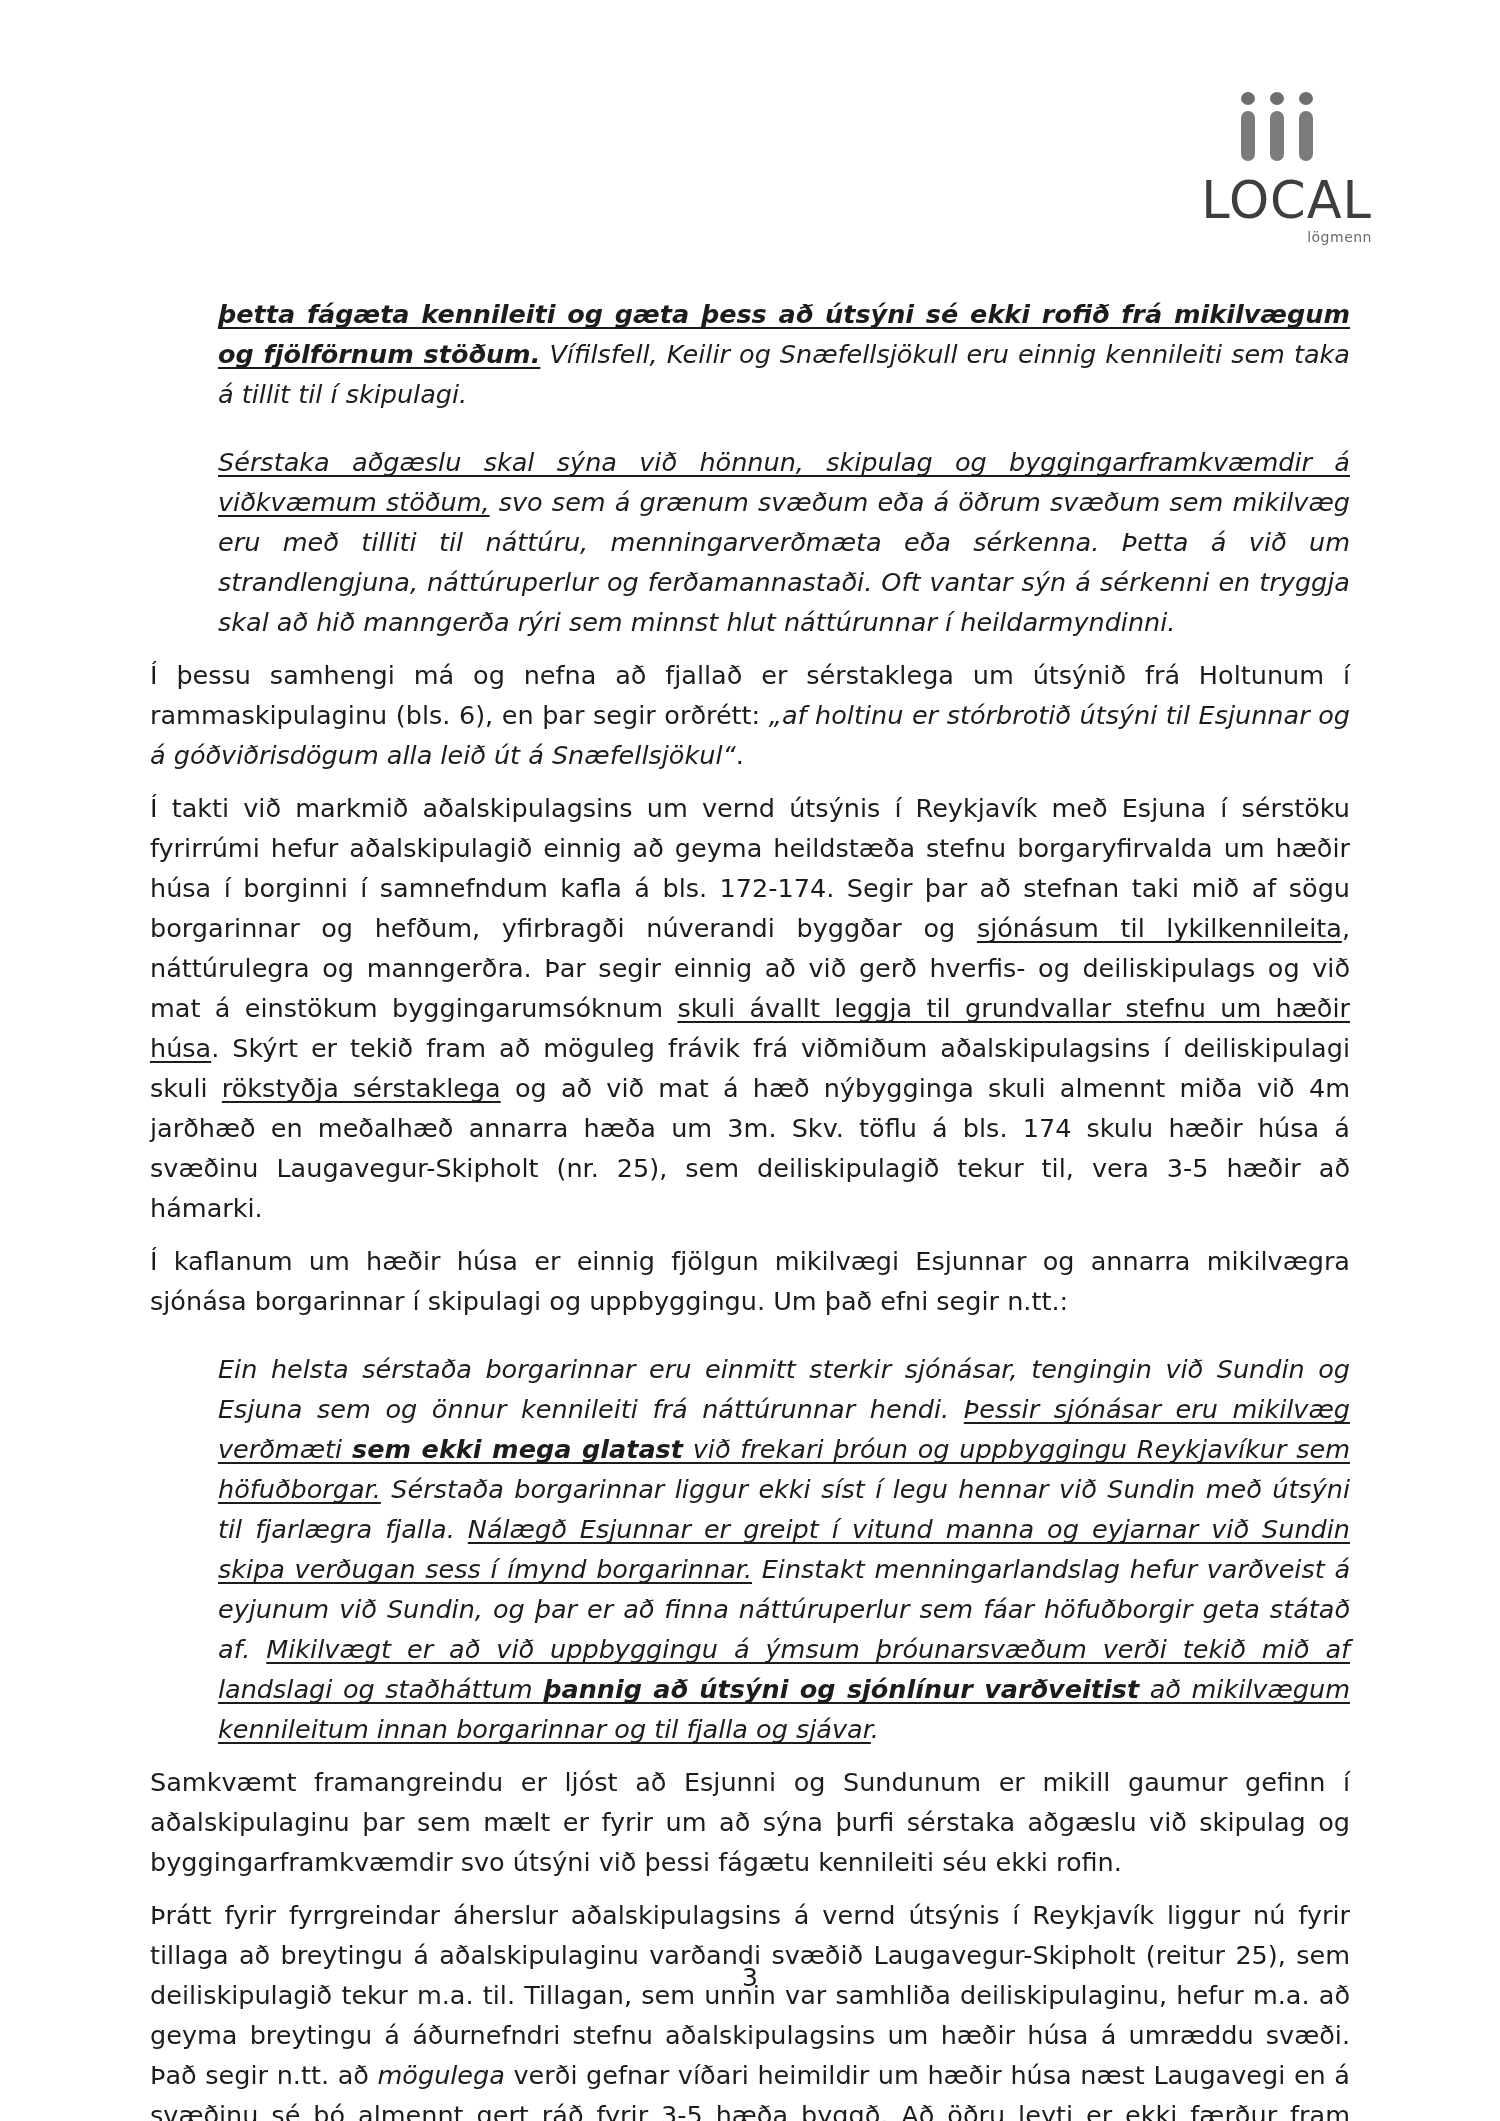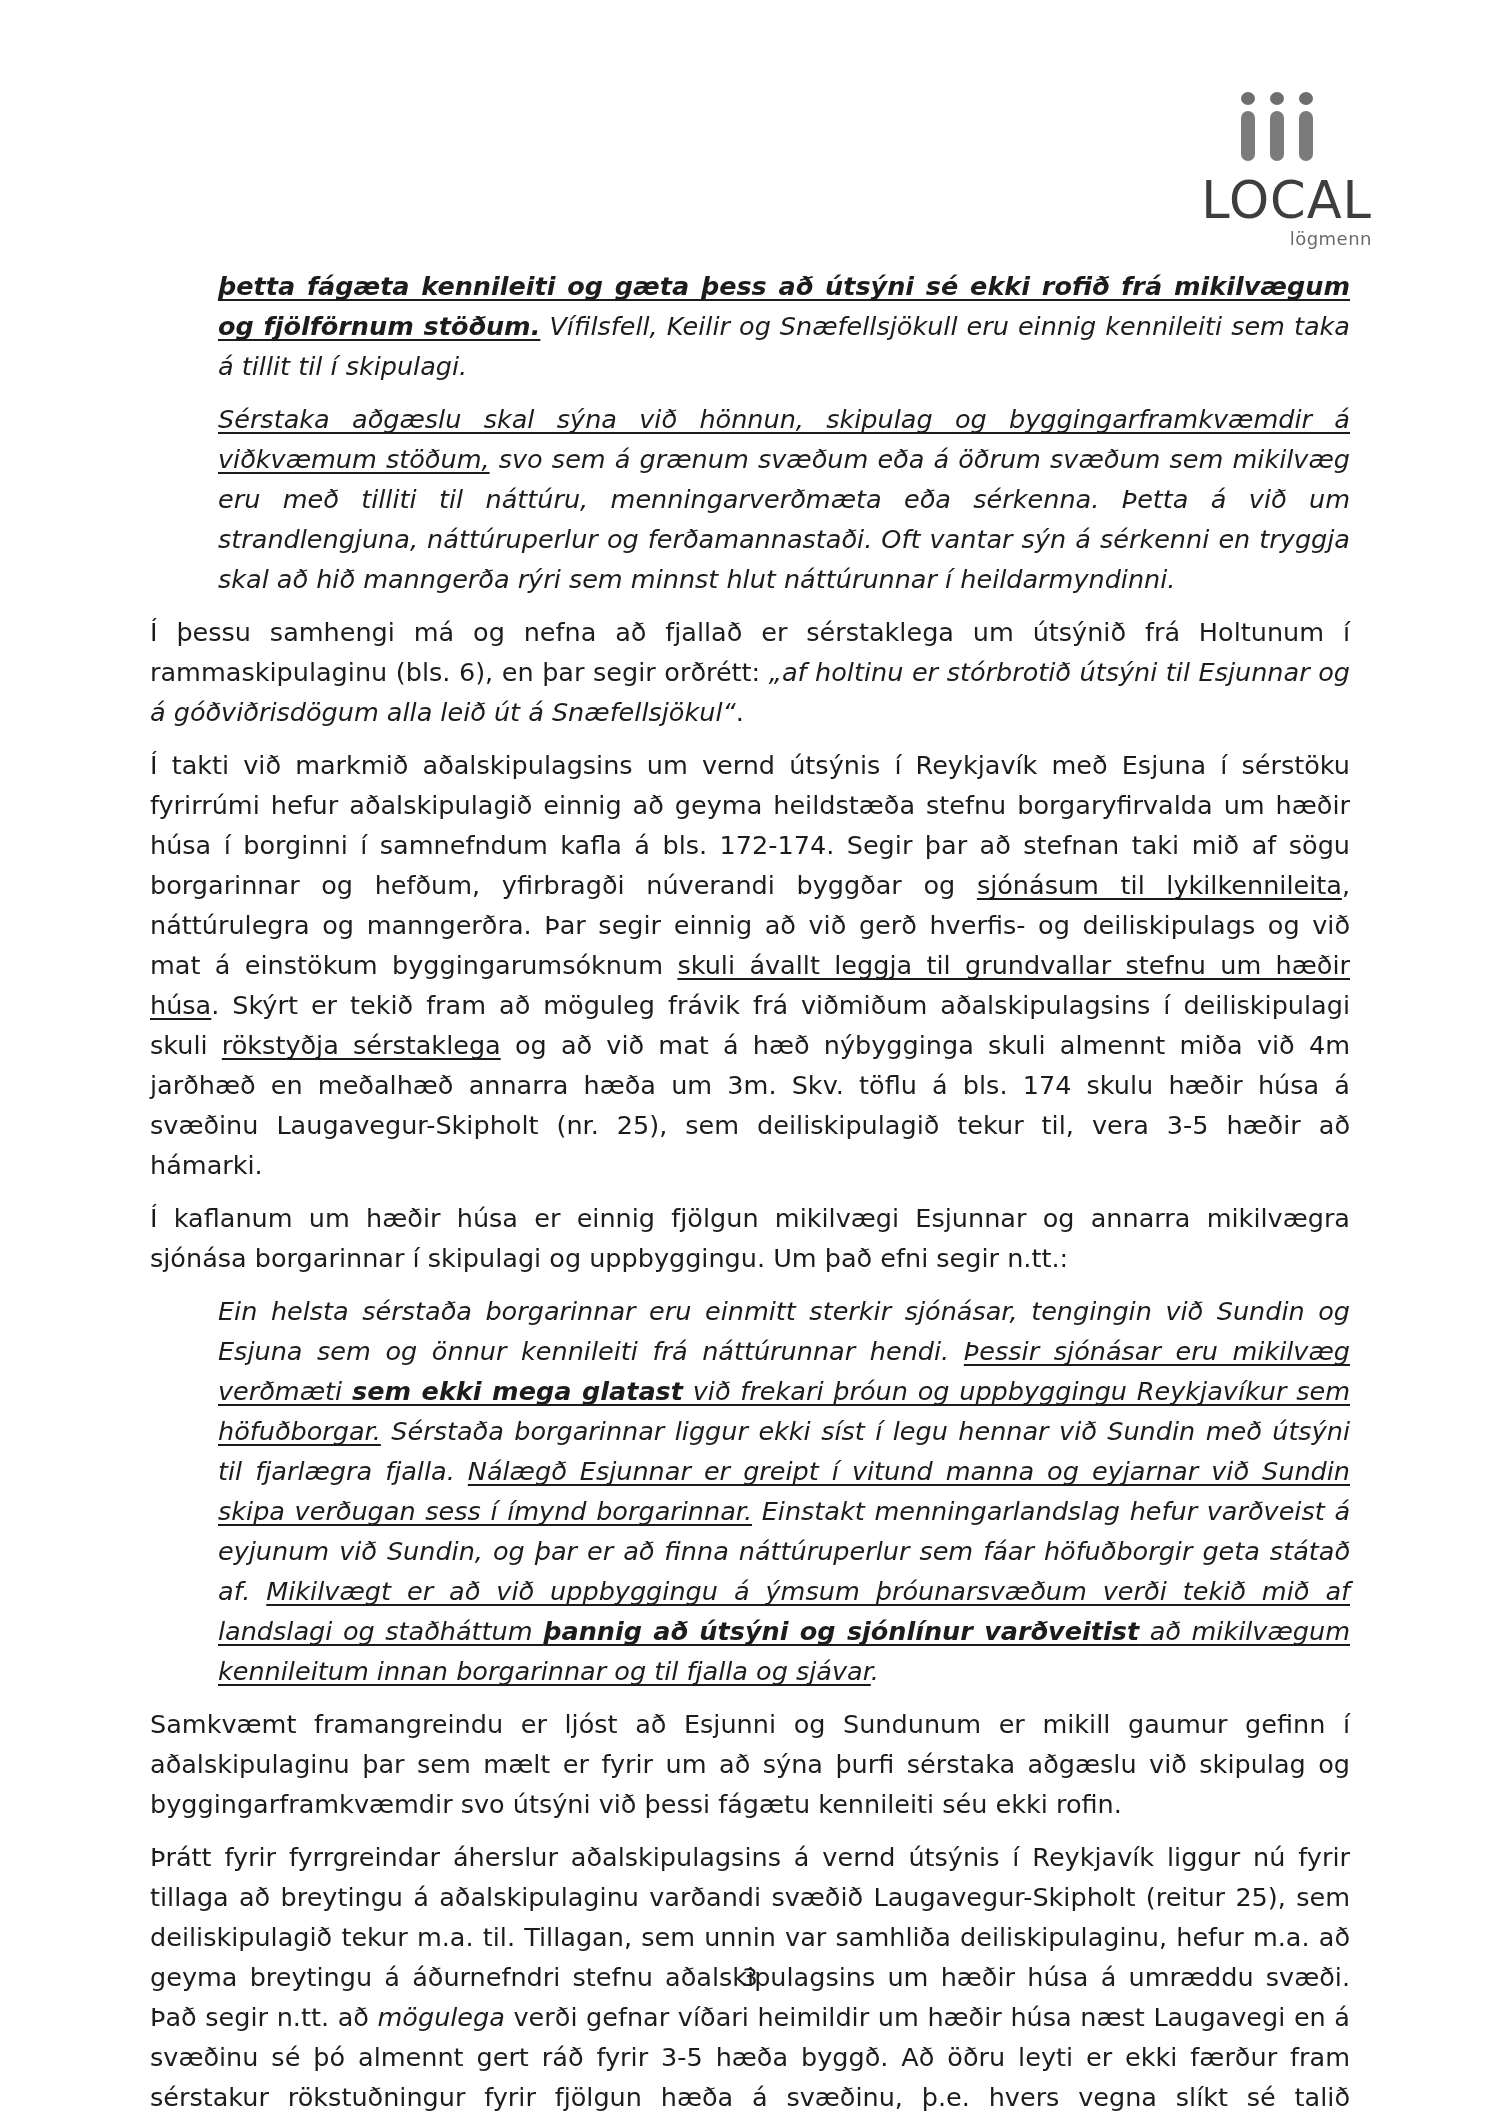--- a/index.html
+++ b/index.html
@@ -48,41 +48,42 @@
     background: #7b7b7b;
   }
   .logo-brand {
     font-size: 51px;
     line-height: 1;
     letter-spacing: 1px;
     color: #3e3e3e;
     font-weight: 400;
   }
   .logo-sub {
-    font-size: 18px;
+    font-size: 14px;
     line-height: 1;
     margin-top: 4px;
     color: #6a6a6a;
     letter-spacing: 0.5px;
   }
   
   .doc {
     position: absolute;
     left: 150px;
     top: 266px;
     width: 1200px;
     font-size: 25.5px;
     line-height: 40px;
     text-align: justify;
   }
   .para {
     margin: 0 0 13px 0;
   }
   .para.indent {
     margin-left: 68px;
+    margin-top: 28px;
   }
   .para span.b { font-weight: bold; }
   .para span.i { font-style: italic; }
   .para span.u {
     text-decoration: underline;
     text-decoration-thickness: 2px;
     text-underline-offset: 4px;
     text-decoration-skip-ink: none;
   }
   

